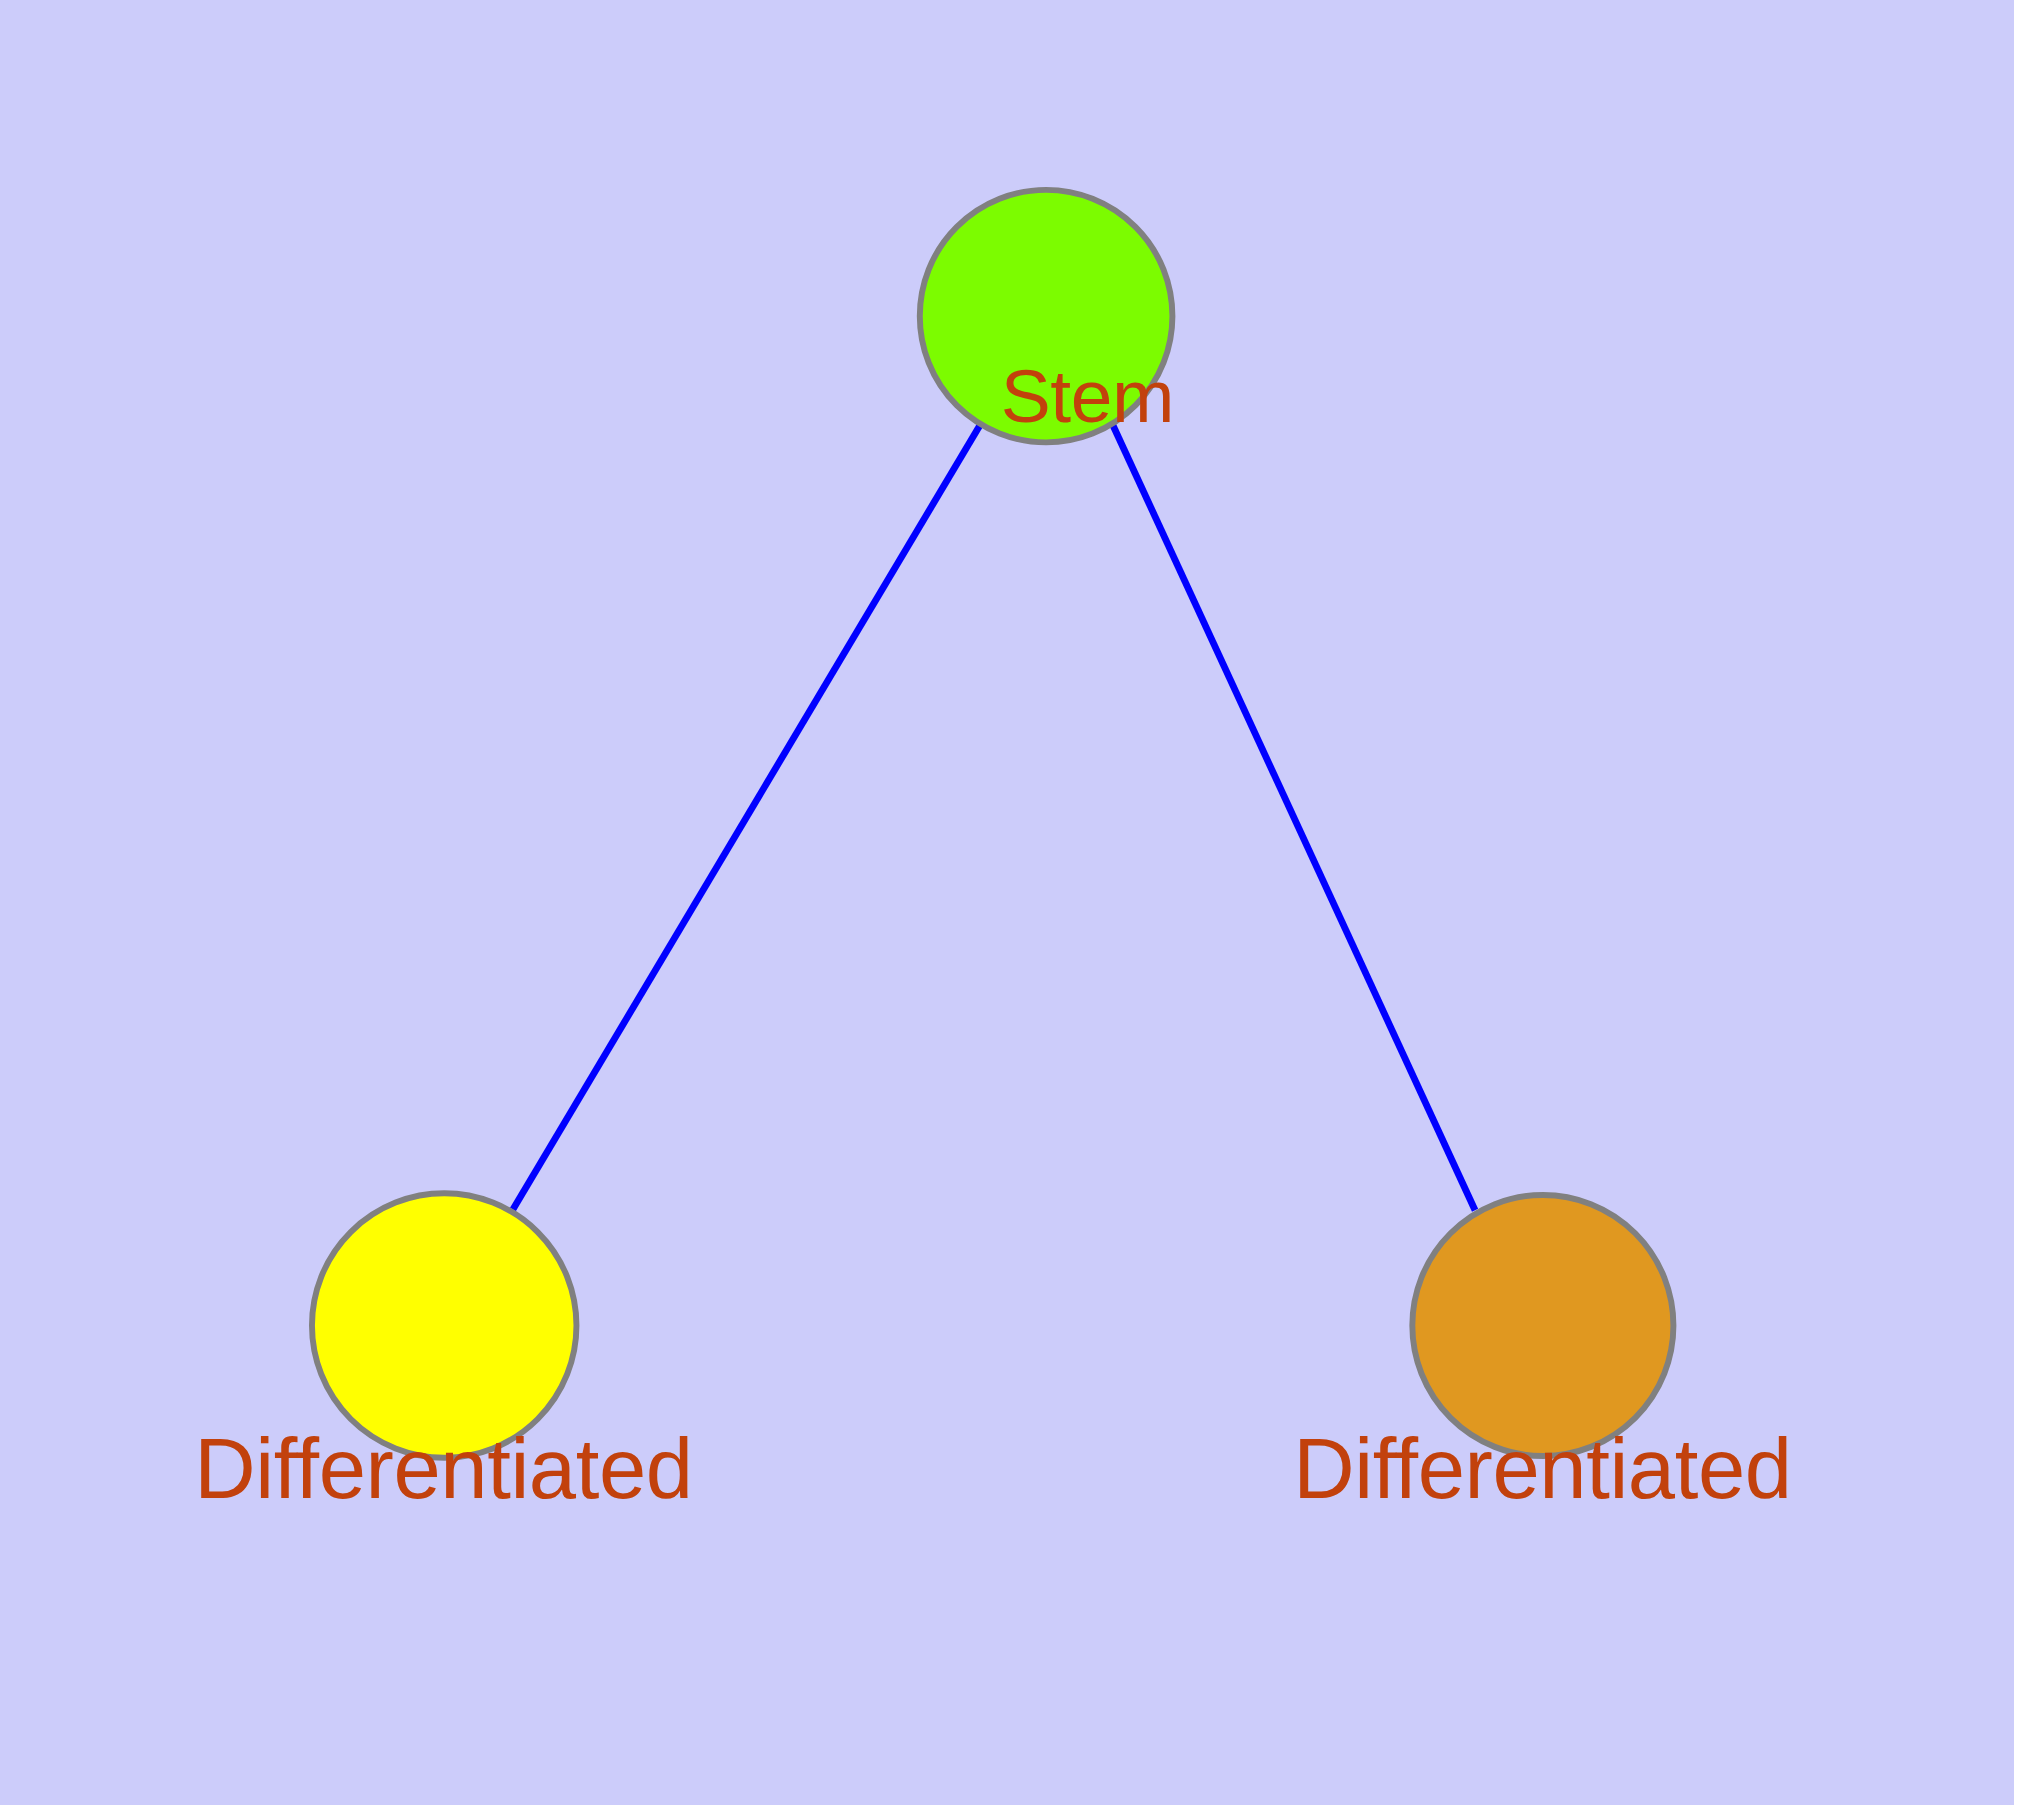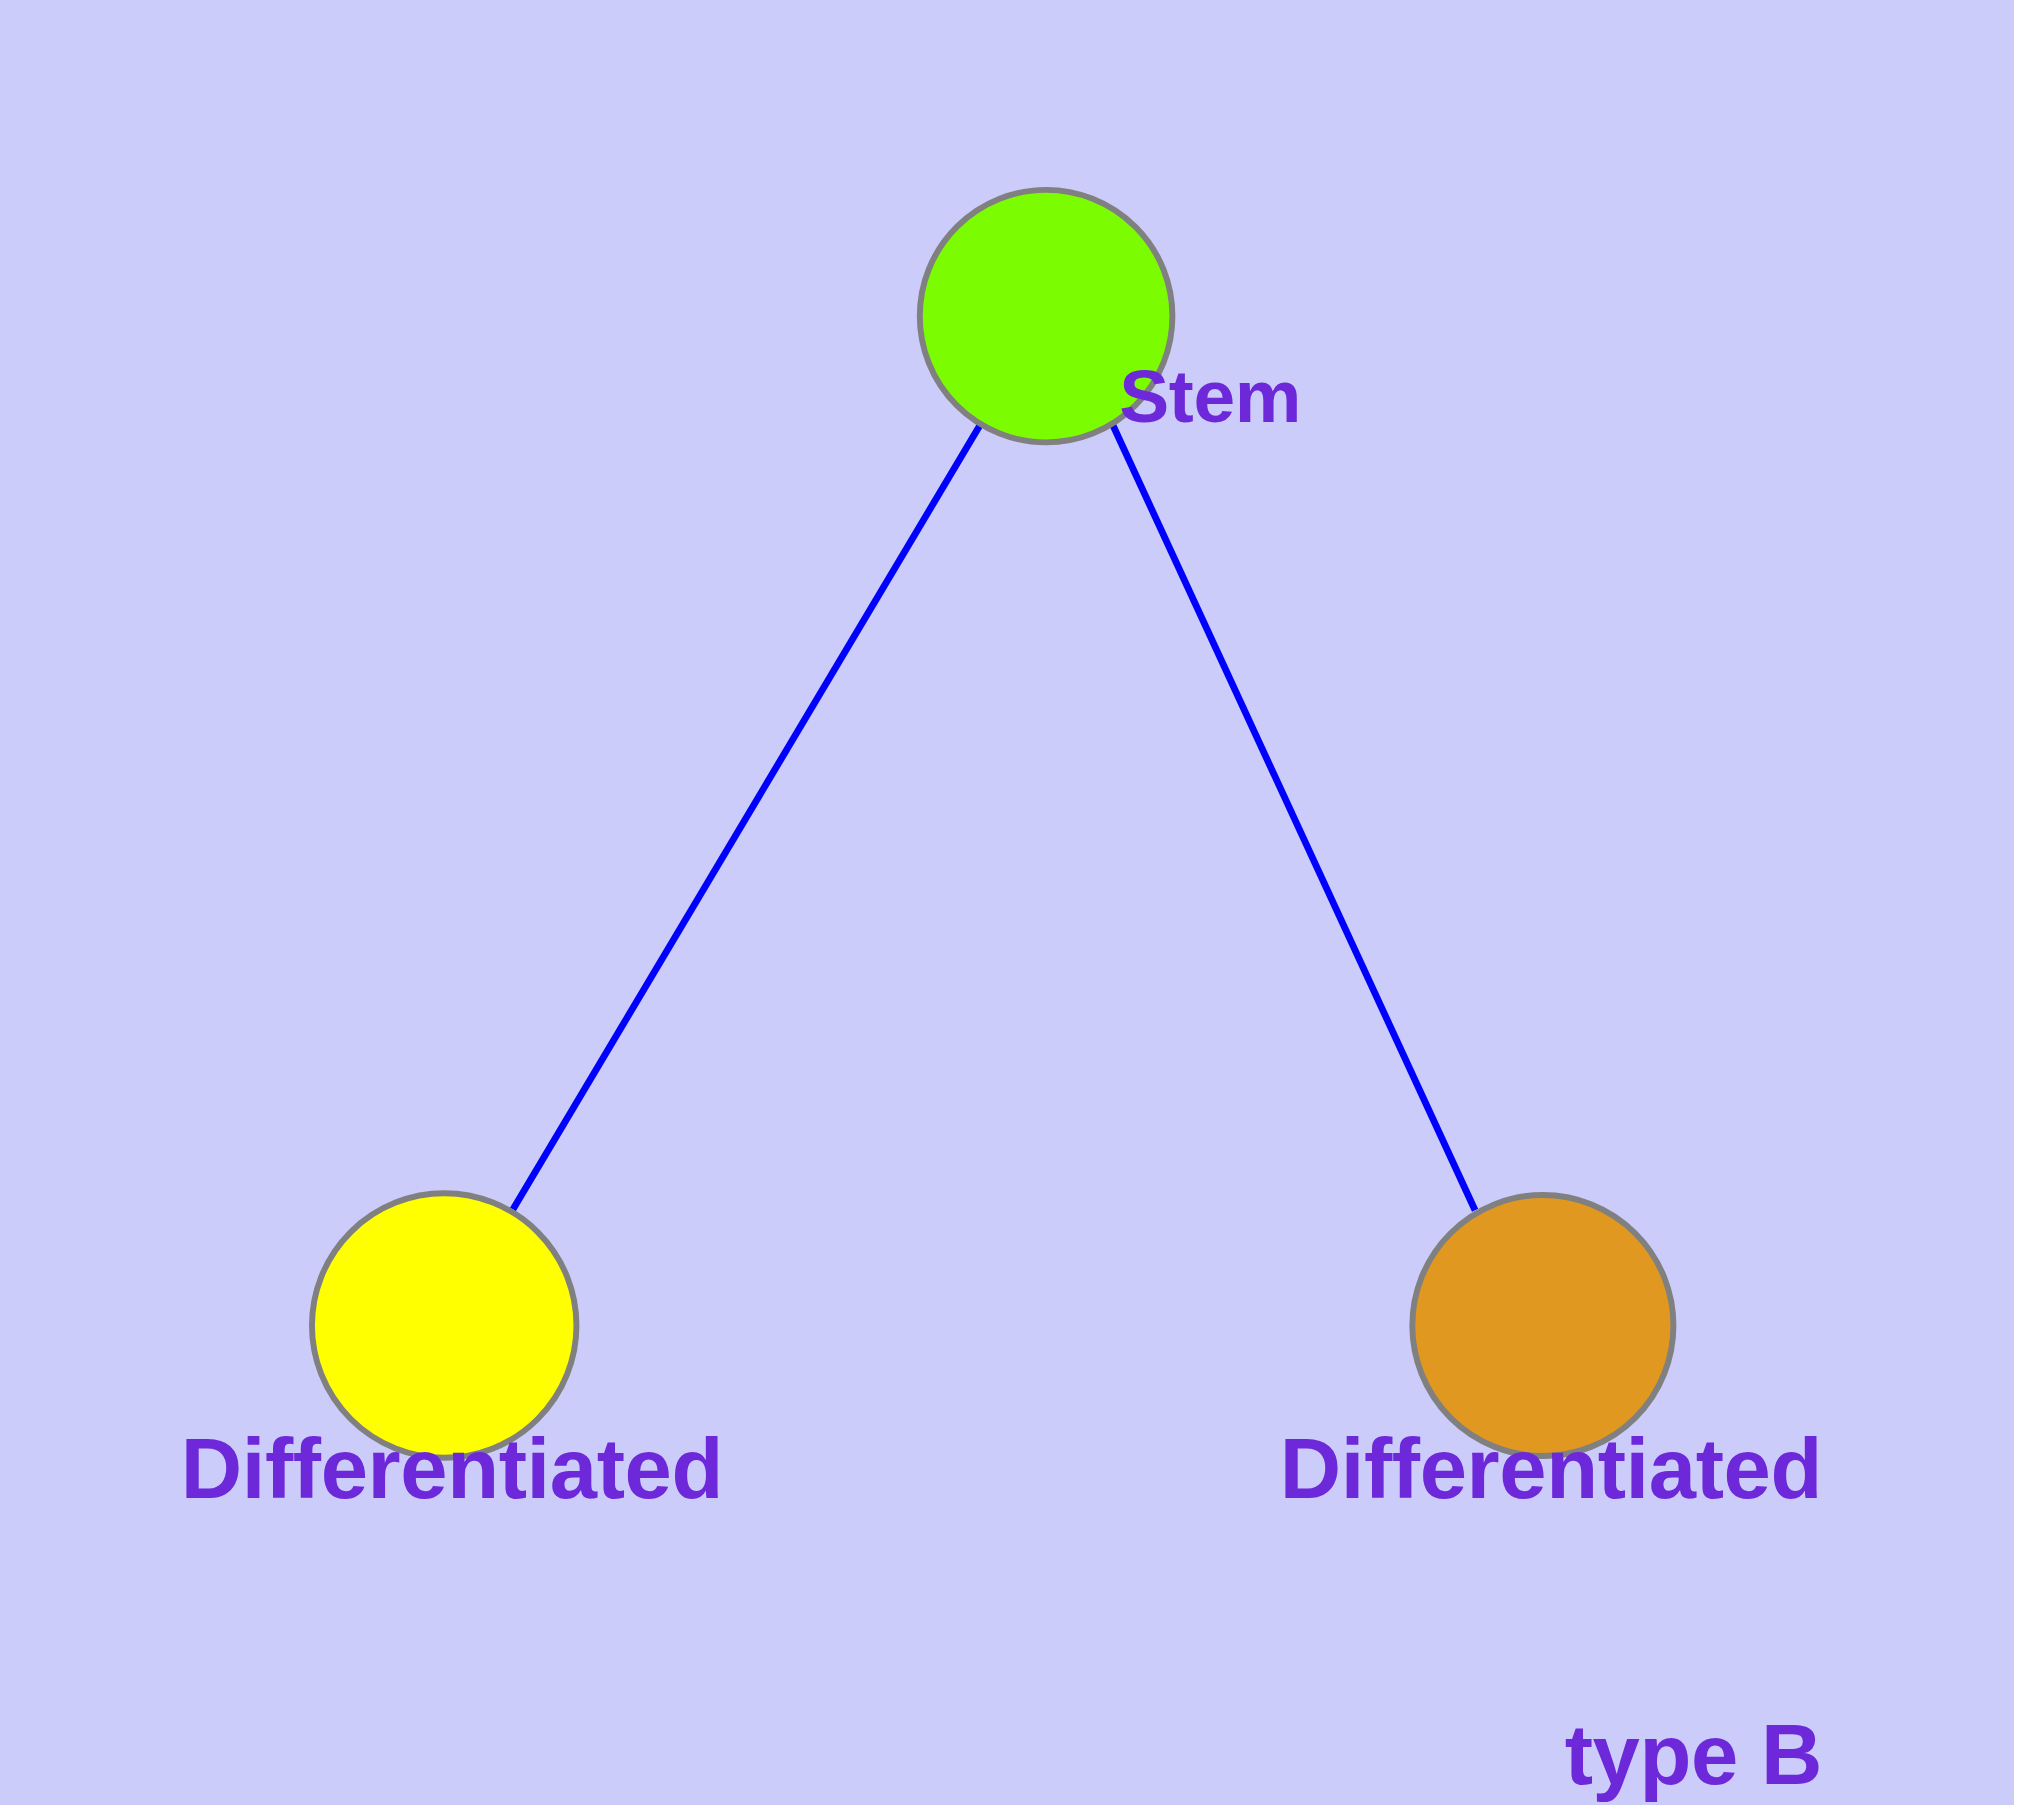--- a/index.html
+++ b/index.html
@@ -36,23 +36,23 @@
     stroke: #808080;
     stroke-width: 7;
   }
   .edge-line {
     stroke: #0000ff;
     stroke-width: 8;
     stroke-linecap: butt;
   }
   .node-label {
     position: absolute;
-    color: #6d28d9;
-    font-weight: bold;
-    text-align: right;
+    color: #c2410c;
+    font-weight: normal;
+    text-align: center;
     line-height: 1.12;
     white-space: pre;
     pointer-events: none;
     letter-spacing: -0.4px;
   }
   .label-stem {
     font-size: 75px;
   }
   .label-leaf {
     font-size: 85px;
@@ -82,17 +82,16 @@
   <div class="node-label label-stem" style="left: 792px; top: 270px; width: 509px; font-size: 75px;">
     <span>Stem</span>
   </div>
 
   <div class="node-label label-leaf" style="left: 164px; top: 1231px; width: 559px; font-size: 85px;">
     <div>Differentiated</div>
   </div>
 
   <div class="node-label label-leaf" style="left: 1263px; top: 1231px; width: 559px; font-size: 85px;">
     <div>Differentiated</div>
-    <div>type B</div>
   </div>
 
 </div>
 
 
 </body></html>

